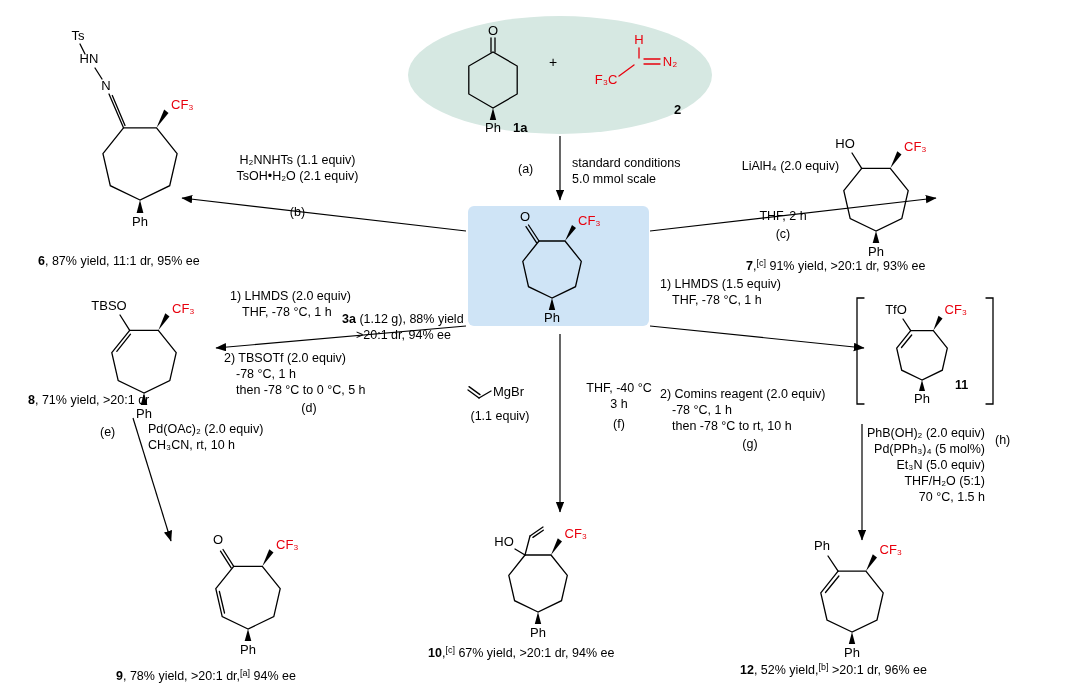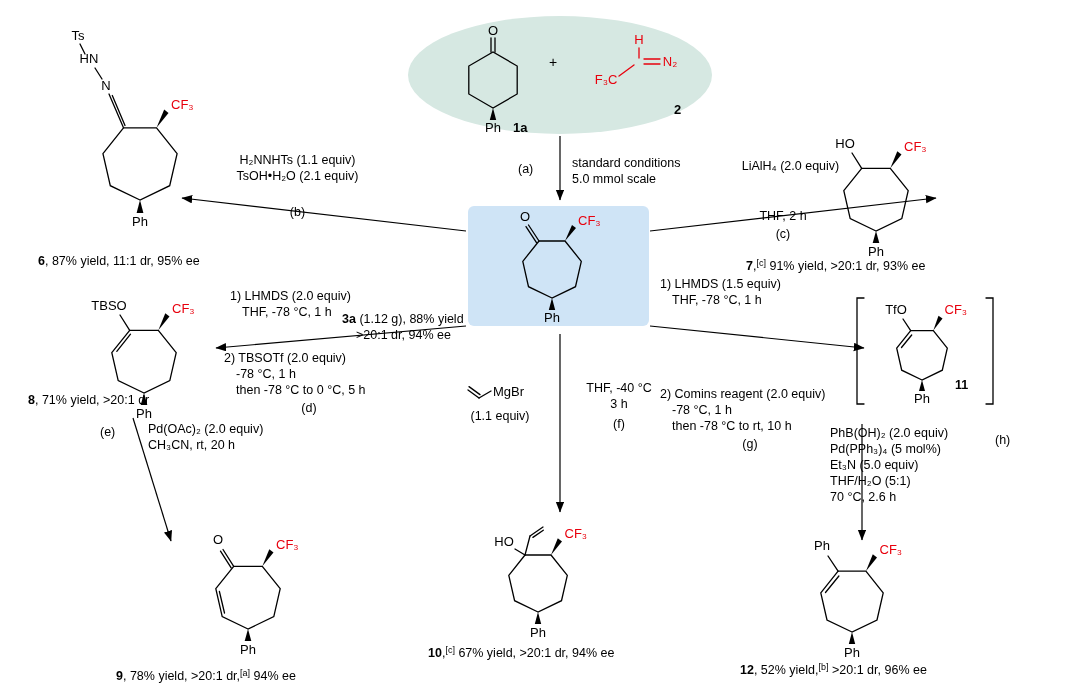--- a/index.html
+++ b/index.html
@@ -2,21 +2,21 @@
 <html style="--accent_red: #e8000d; --ellipse_bg: #d6e8e2; --box_bg: #cfe4f6;"><head>
 <meta charset="utf-8">
 <style>
   * { margin:0; padding:0; box-sizing:border-box; }
   body { background:#fff; font-family:"Liberation Sans","DejaVu Sans",sans-serif; color:#000; }
   .canvas { position:relative; width:1080px; height:694px; background:#fff; overflow:hidden; }
   .abs { position:absolute; }
   .cond { font-size:12.5px; line-height:16px; white-space:nowrap; }
   .cap  { font-size:12.5px; line-height:14px; white-space:nowrap; }
   .center { text-align:center; }
-  .rightal { }
+  .rightal { text-align:right; }
   .ind { padding-left:12px; }
   .bold { font-weight:bold; }
   .sup { font-size:9px; position:relative; top:-4px; }
   .ellipse { background:var(--ellipse_bg); border-radius:50%; }
   .bluebox { background:var(--box_bg); border-radius:6px; }
   svg { overflow:visible; }
   svg text { font-size:13px; font-family:"Liberation Sans","DejaVu Sans",sans-serif; fill:#000; }
   .b { stroke:#000; stroke-width:1.3; fill:none; stroke-linecap:round; }
   .rb { stroke:var(--accent_red); }
   .w { fill:#000; stroke:none; }
@@ -244,29 +244,29 @@
 
   <div class="abs cond center" style="left:567px;top:380px;width:104px;">
     <div>THF, -40 °C</div>
     <div>3 h</div>
     <div style="margin-top:4px;">(f)</div>
   </div>
 
   <div class="abs cond" style="left:100px;top:424px;">(e)</div>
   <div class="abs cond" style="left:148px;top:421px;">
     <div>Pd(OAc)₂ (2.0 equiv)</div>
-    <div>CH₃CN, rt, 20 h</div>
+    <div>CH₃CN, rt, 10 h</div>
   </div>
 
   <div class="abs cond rightal" style="left:830px;top:425px;width:155px;">
     <div>PhB(OH)₂ (2.0 equiv)</div>
     <div>Pd(PPh₃)₄ (5 mol%)</div>
     <div>Et₃N (5.0 equiv)</div>
     <div>THF/H₂O (5:1)</div>
-    <div>70 °C, 2.6 h</div>
+    <div>70 °C, 1.5 h</div>
   </div>
   <div class="abs cond" style="left:995px;top:432px;">(h)</div>
 
   <div class="abs cap" style="left:342px;top:312px;">
     <div><b>3a</b><span> (1.12 g), 88% yield</span></div>
     <div style="padding-left:14px;margin-top:2px;">&gt;20:1 dr, 94% ee</div>
   </div>
 
   <div class="abs cap" style="left:38px;top:254px;">
     <b>6</b><span>, 87% yield, 11:1 dr, 95% ee</span>

